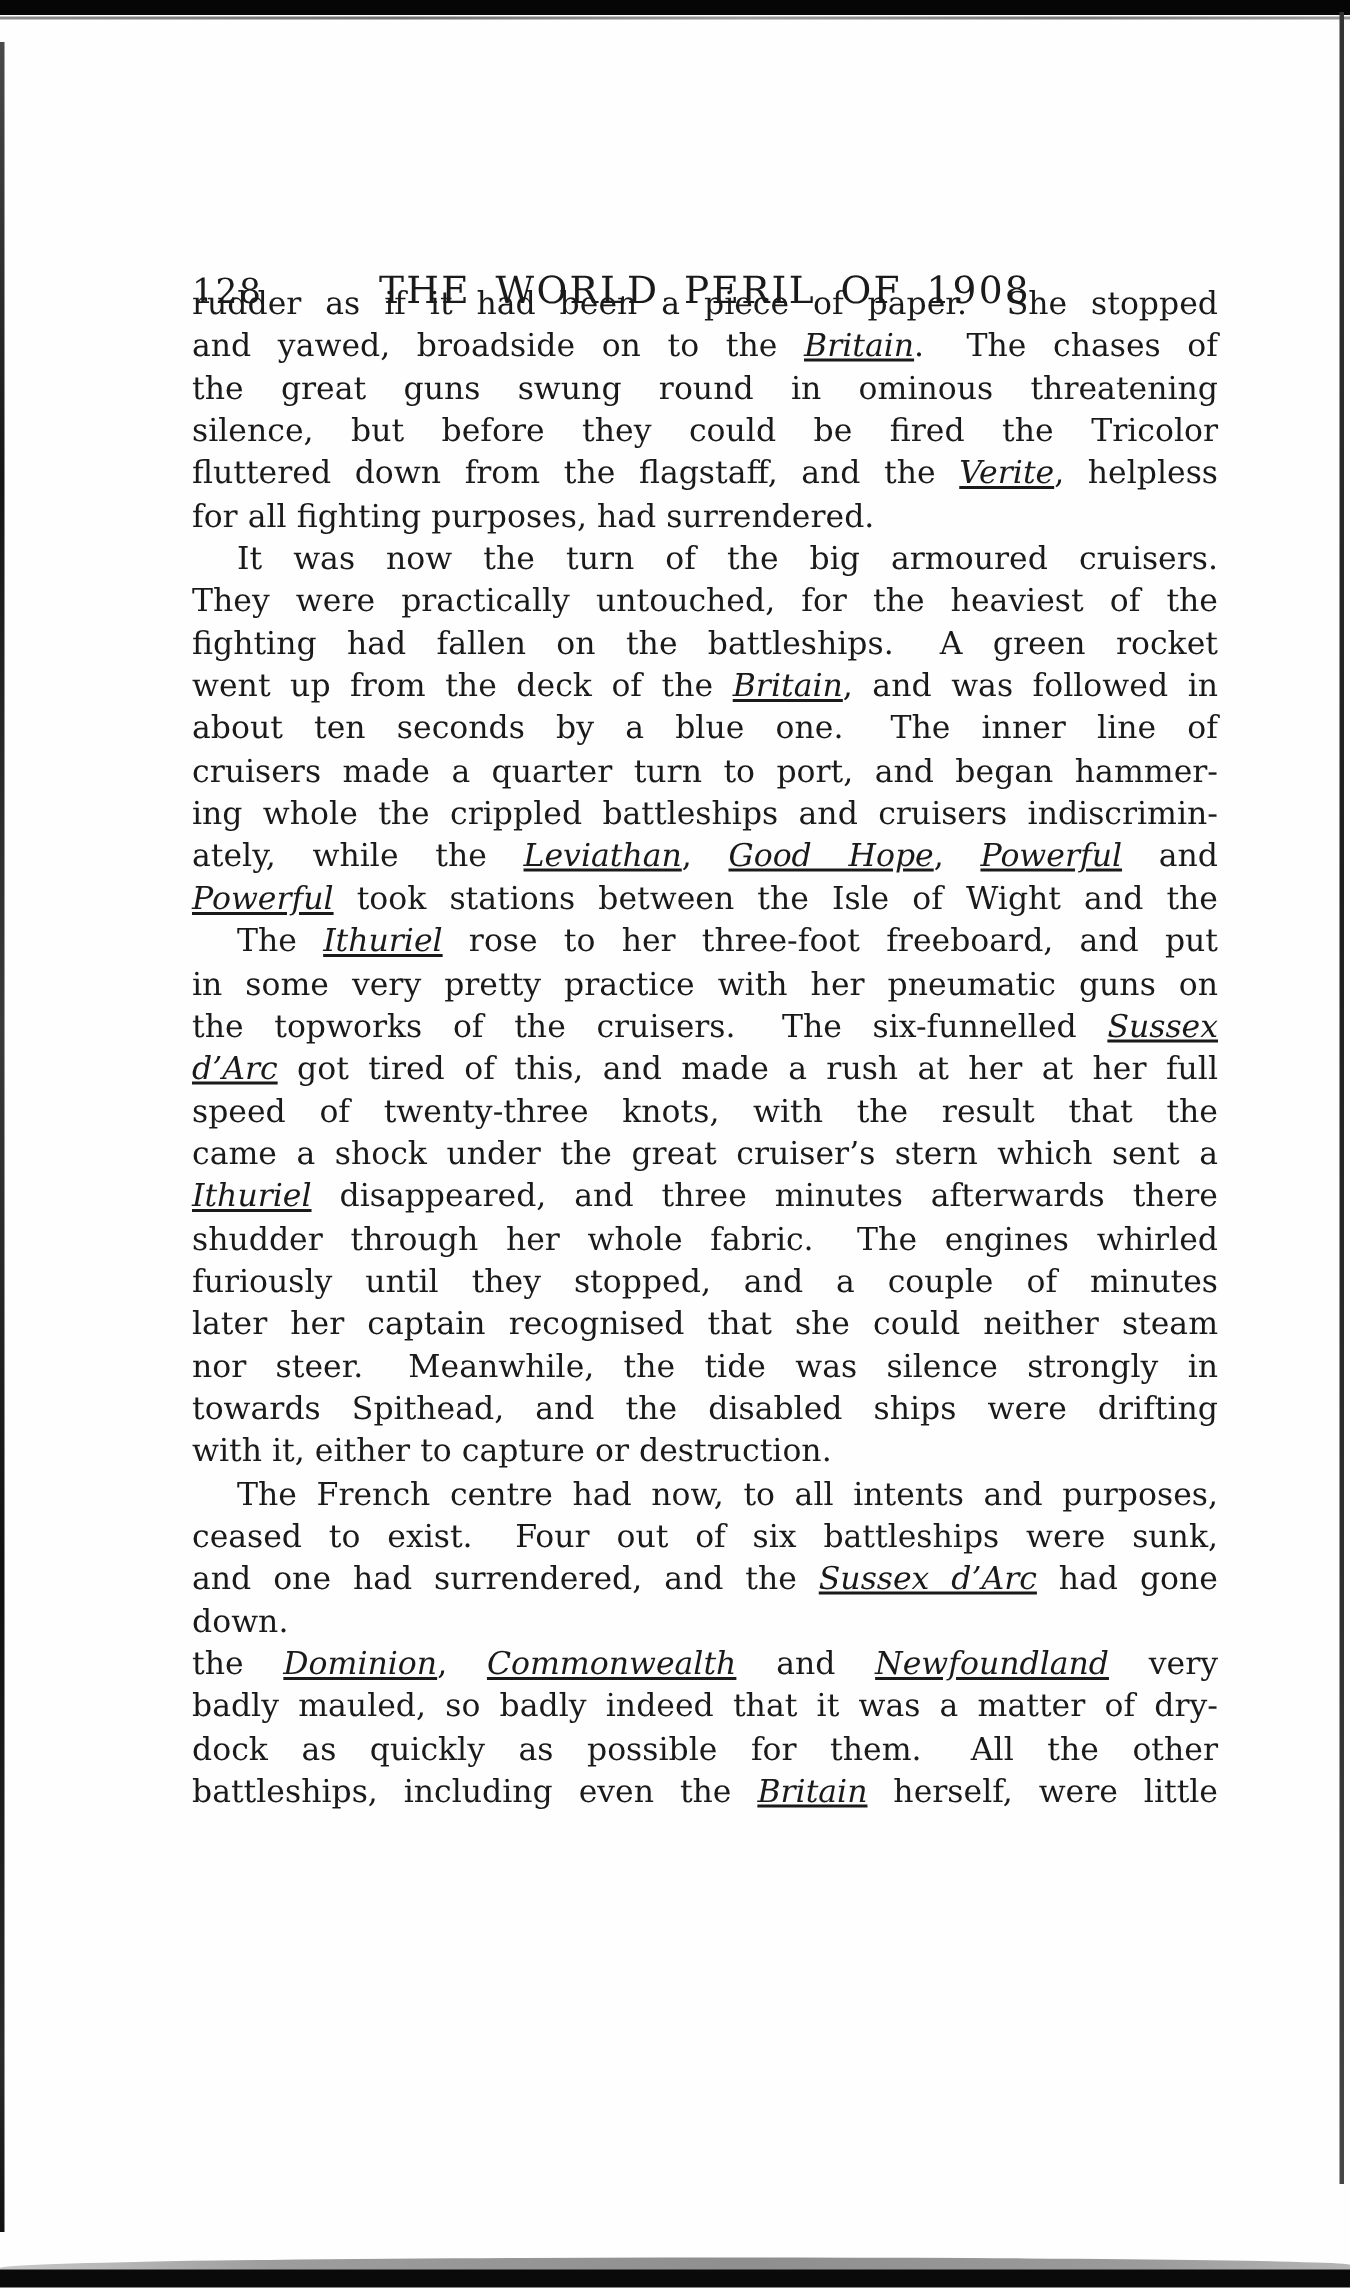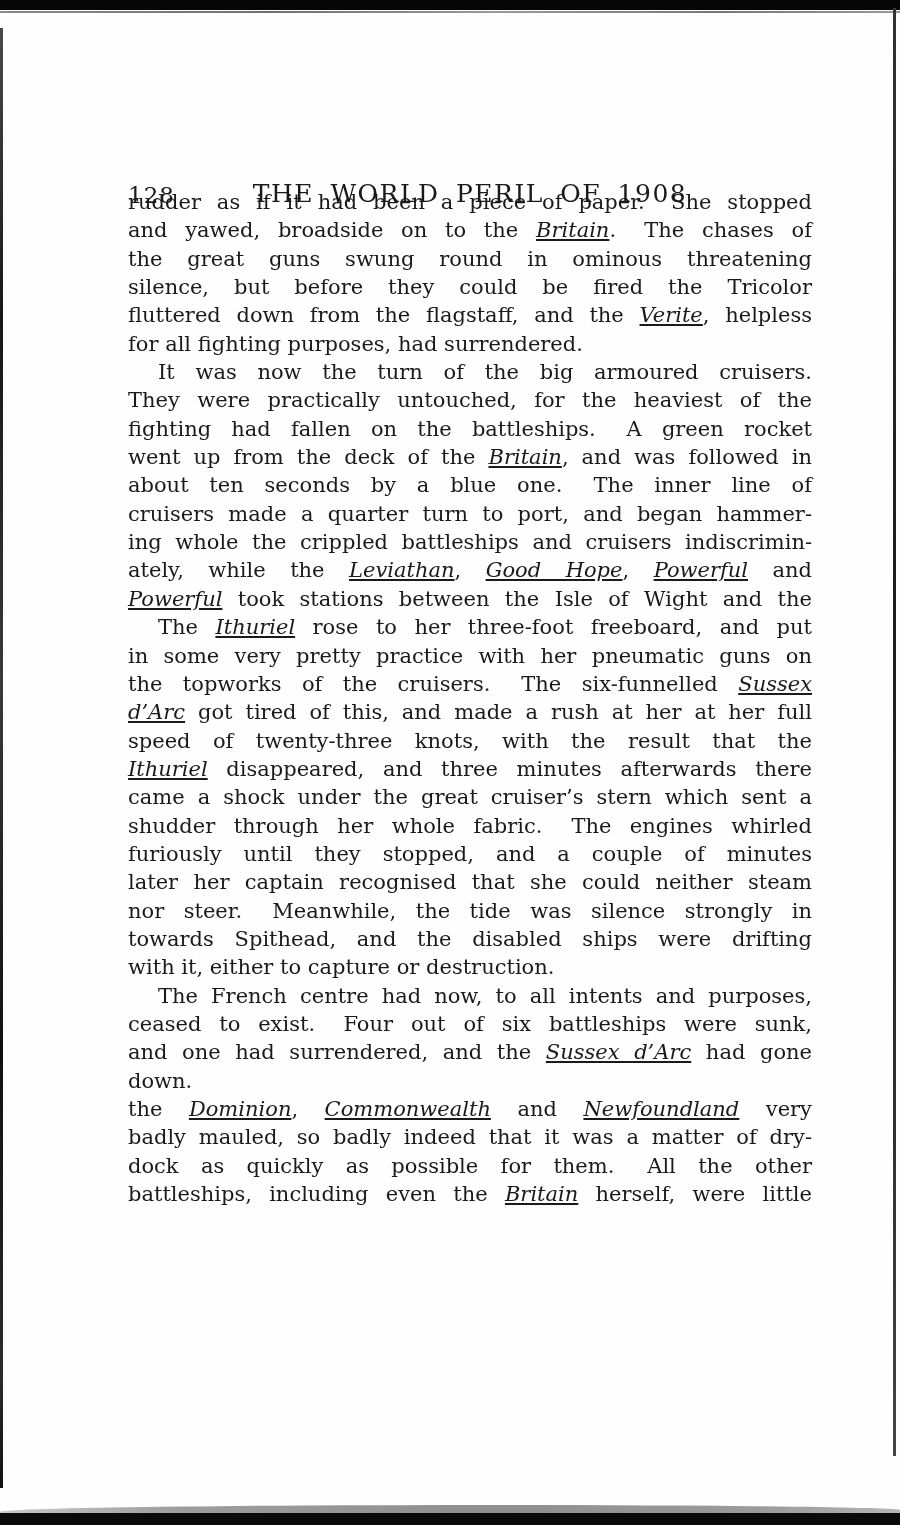--- a/index.html
+++ b/index.html
@@ -118,22 +118,22 @@
         <div class="line">ing whole the crippled battleships and cruisers indiscrimin-</div>
         <div class="line">ately, while the <i>Leviathan</i>, <i>Good Hope</i>, <i>Powerful</i> and</div>
         <div class="line"><i>Powerful</i> took stations between the Isle of Wight and the</div>
       </div>
       <div class="para">
         <div class="line indent">The <i>Ithuriel</i> rose to her three-foot freeboard, and put</div>
         <div class="line">in some very pretty practice with her pneumatic guns on</div>
         <div class="line">the topworks of the cruisers.  The six-funnelled <i>Sussex</i></div>
         <div class="line"><i>d’Arc</i> got tired of this, and made a rush at her at her full</div>
         <div class="line">speed of twenty-three knots, with the result that the</div>
+        <div class="line">came a shock under the great cruiser’s stern which sent a</div>
         <div class="line"><i>Ithuriel</i> disappeared, and three minutes afterwards there</div>
-        <div class="line">came a shock under the great cruiser’s stern which sent a</div>
         <div class="line">shudder through her whole fabric.  The engines whirled</div>
         <div class="line">furiously until they stopped, and a couple of minutes</div>
         <div class="line">later her captain recognised that she could neither steam</div>
         <div class="line">nor steer.  Meanwhile, the tide was silence strongly in</div>
         <div class="line">towards Spithead, and the disabled ships were drifting</div>
         <div class="line end">with it, either to capture or destruction.</div>
       </div>
       <div class="para">
         <div class="line indent">The French centre had now, to all intents and purposes,</div>
         <div class="line">ceased to exist.  Four out of six battleships were sunk,</div>

